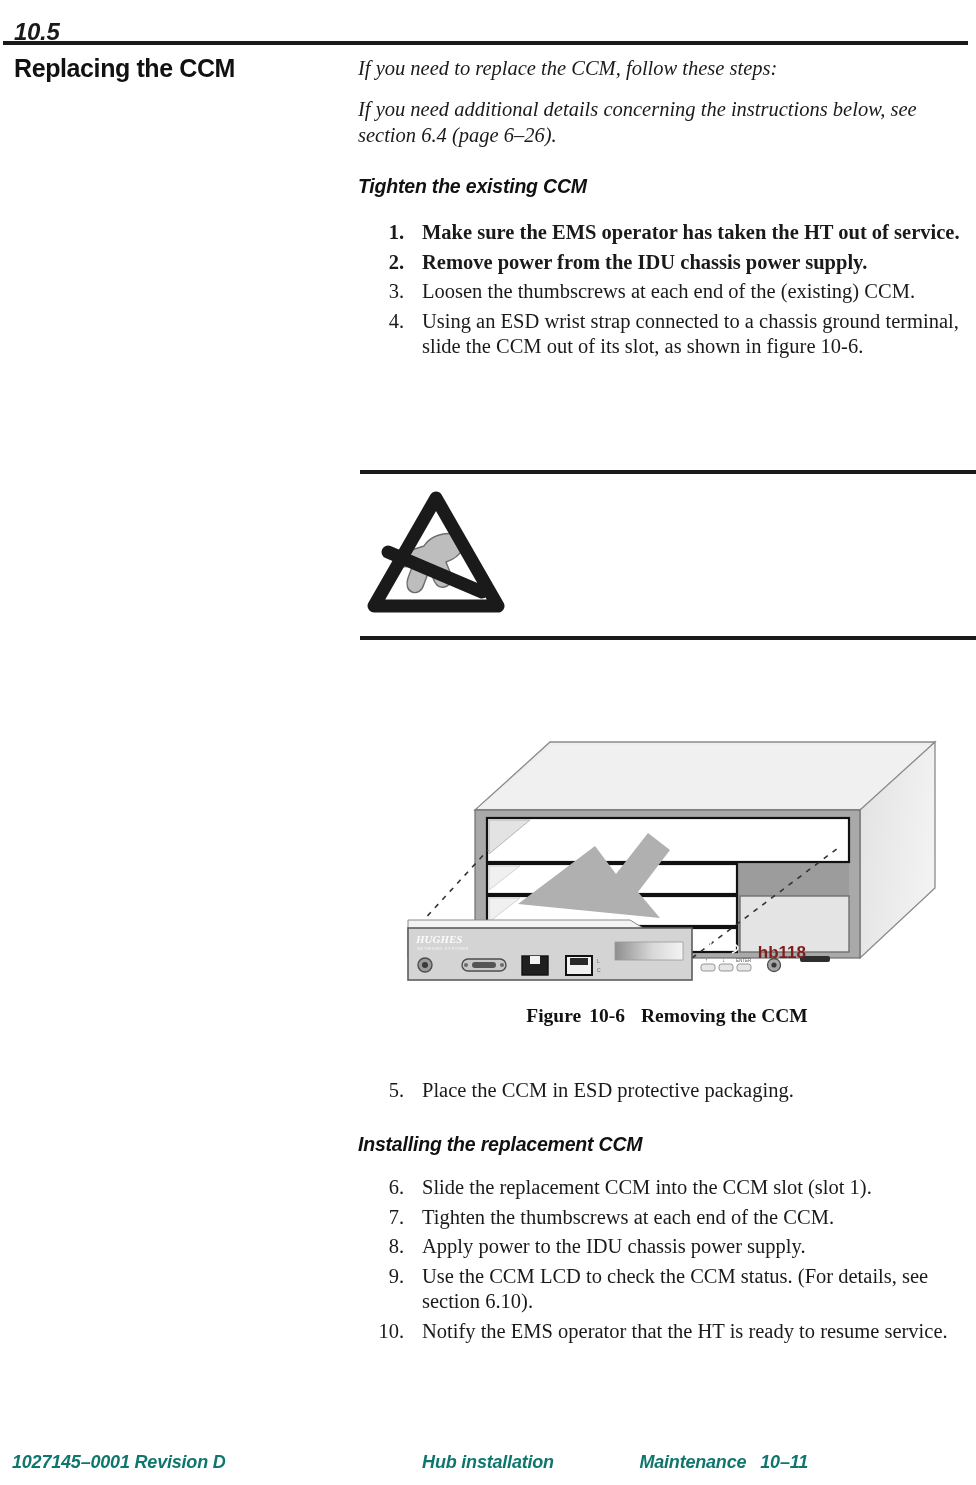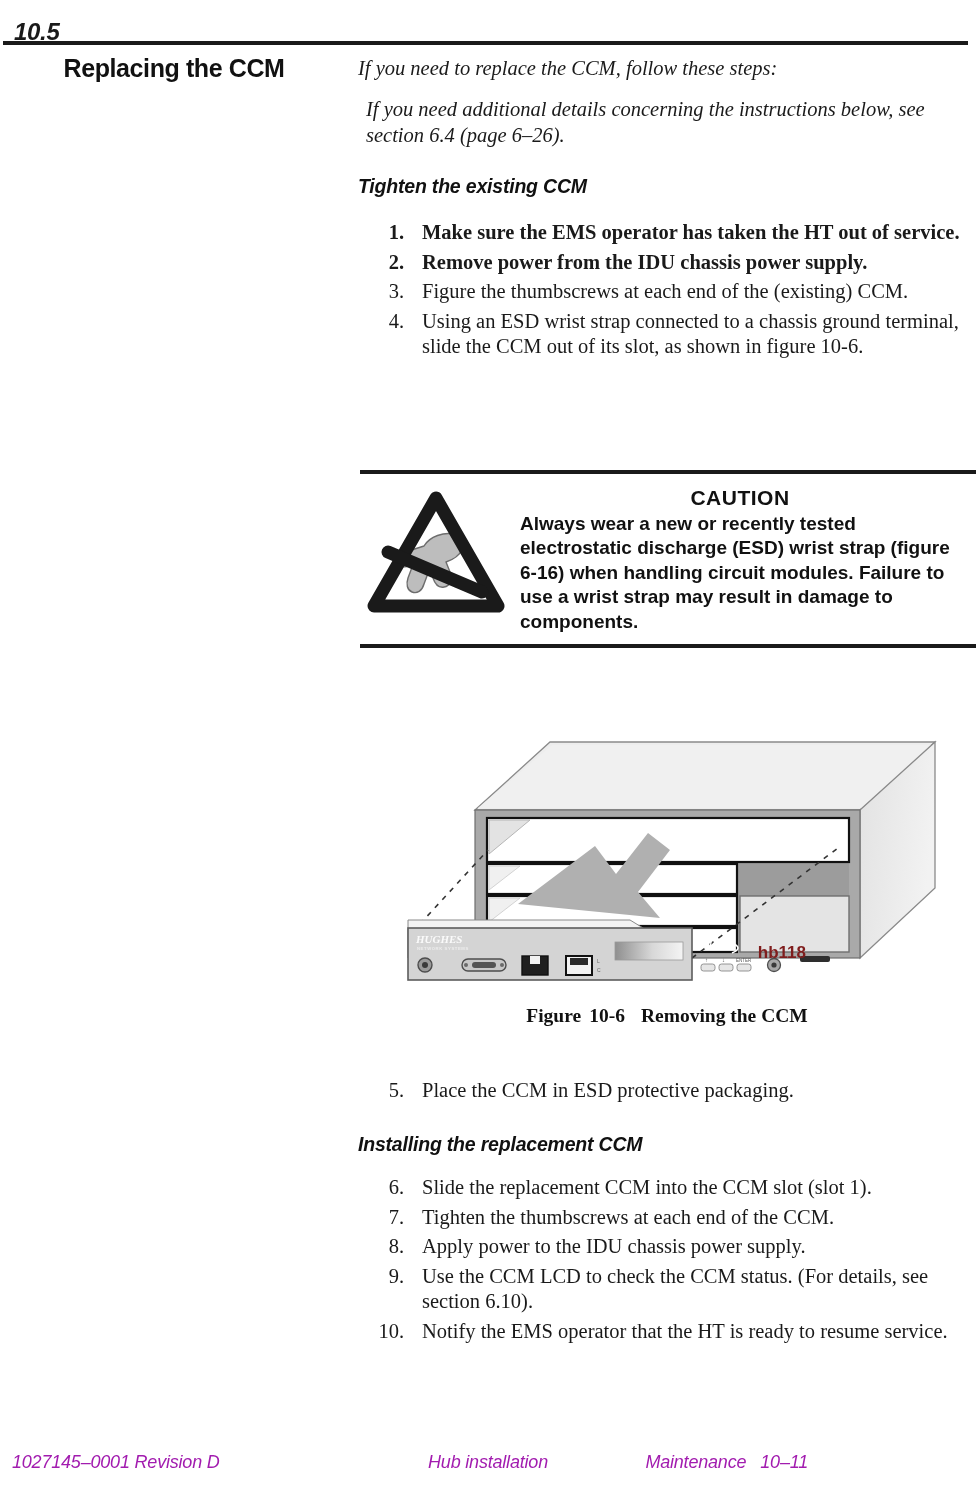--- a/index.html
+++ b/index.html
@@ -19,21 +19,21 @@
     margin-top:16px;
   }
   .header-rule{
     position:absolute;left:3px;top:41px;width:965px;height:4px;background:#1a1a1a;
   }
 
   
   .side-title{
     position:absolute;left:14px;top:54px;width:320px;
     font-family:"Liberation Sans", sans-serif;
-    font-weight:700;font-size:25px;letter-spacing:-0.4px;color:#111;text-align:center;
+    font-weight:700;font-size:25px;letter-spacing:-0.4px;color:#111;
   }
 
   .para{
     position:absolute;width:600px;font-size:20.5px;line-height:26px;font-style:italic;
   }
   .para.italic{font-style:italic;}
 
   .subhead{
     position:absolute;font-family:"Liberation Sans", sans-serif;
     font-style:italic;font-weight:700;font-size:19.5px;letter-spacing:-0.2px;color:#111;
@@ -73,69 +73,65 @@
   }
   .fig-cap{
     position:absolute;left:358px;top:1005px;width:618px;text-align:center;
     font-family:Liberation Serif, serif;font-weight:700;font-size:19.5px;color:#111;
   }
   .fig-cap .gap{display:inline-block;width:8px;}
 
   
   .footer{
     position:absolute;left:0;top:1452px;width:820px;height:30px;
-    font-family:"Liberation Sans", sans-serif;font-style:italic;font-weight:400;
-    font-size:18px;color:#a21caf;letter-spacing:-0.2px;
+    font-family:"Liberation Sans", sans-serif;font-style:italic;font-weight:700;
+    font-size:18px;color:#0f766e;letter-spacing:-0.2px;
   }
   .footer .f-left{position:absolute;left:12px;top:0;}
   .footer .f-center{position:absolute;left:0;top:0;width:976px;text-align:center;}
   .footer .f-right{position:absolute;right:12px;top:0;text-align:center;}
   .footer .sp{display:inline-block;width:7px;}
 </style>
 </head>
 <body>
 
 <div class="page">
 
   <div class="sec-num">10.5</div>
   <div class="header-rule"></div>
   <div class="side-title">Replacing the CCM</div>
 
   <div class="para" style="left:358px;top:55px;">If you need to replace the CCM, follow these steps:</div>
-  <div class="para italic" style="left:358px;top:96px;width:606px;margin-left:8px;">If you need additional details concerning the instructions below, see section 6.4 (page 6–26).</div>
+  <div class="para italic" style="left:358px;top:96px;width:606px;">If you need additional details concerning the instructions below, see section 6.4 (page 6–26).</div>
 
   <div class="subhead" style="left:358px;top:175px;">Tighten the existing CCM</div>
 
   <ol class="steps" id="steps-removing" style="left:358px;top:220px;width:618px;">
       <li class="bold"><span class="num">1.</span><span>Make sure the EMS operator has taken the HT out of service.</span></li>
       <li class="bold"><span class="num">2.</span><span>Remove power from the IDU chassis power supply.</span></li>
-      <li><span class="num">3.</span><span>Figure the thumbscrews at each end of the (existing) CCM.</span></li>
+      <li><span class="num">3.</span><span>Loosen the thumbscrews at each end of the (existing) CCM.</span></li>
       <li><span class="num">4.</span><span>Using an ESD wrist strap connected to a chassis ground terminal, slide the CCM out of its slot, as shown in figure 10-6.</span></li>
     </ol>
 
   <div class="caution">
     <div class="rule"></div>
     <div class="body">
       <div class="icon">
         <svg viewBox="0 0 148 136" width="148" height="136" aria-hidden="true">
 
           <path d="M62 58 C68 48 82 44 92 46 C101 48 104 55 100 62
                    C97 68 90 72 84 74 L88 84 C91 92 88 98 82 99
                    C77 100 73 96 71 90 L68 80
                    L62 96 C60 103 55 106 50 104 C45 102 44 96 46 90 L52 74
                    C48 78 43 80 39 78 C34 76 33 70 37 66 Z" fill="#bdbdbd" stroke="#6d6d6d" stroke-width="1.4" stroke-linejoin="round"></path>
 
           <path d="M74 10 L136 118 L12 118 Z" fill="none" stroke="#1a1a1a" stroke-width="13" stroke-linejoin="round" stroke-linecap="round"></path>
 
           <line x1="26" y1="64" x2="120" y2="104" stroke="#1a1a1a" stroke-width="13" stroke-linecap="round"></line>
         </svg>
-      </div>
-      <div class="txt">
-        <span class="title">CAUTION</span>
-        <span>Always wear a new or recently tested electrostatic discharge (ESD) wrist strap (figure 6-16) when handling circuit modules. Failure to use a wrist strap may result in damage to components.</span>
       </div>
     </div>
     <div class="rule"></div>
   </div>
 
   <div class="figure">
     <div class="fig-art">
       <svg viewBox="0 0 576 268" width="576" height="268" aria-hidden="true">
         <defs>
           <linearGradient id="lcdg" x1="0" y1="0" x2="1" y2="0">

